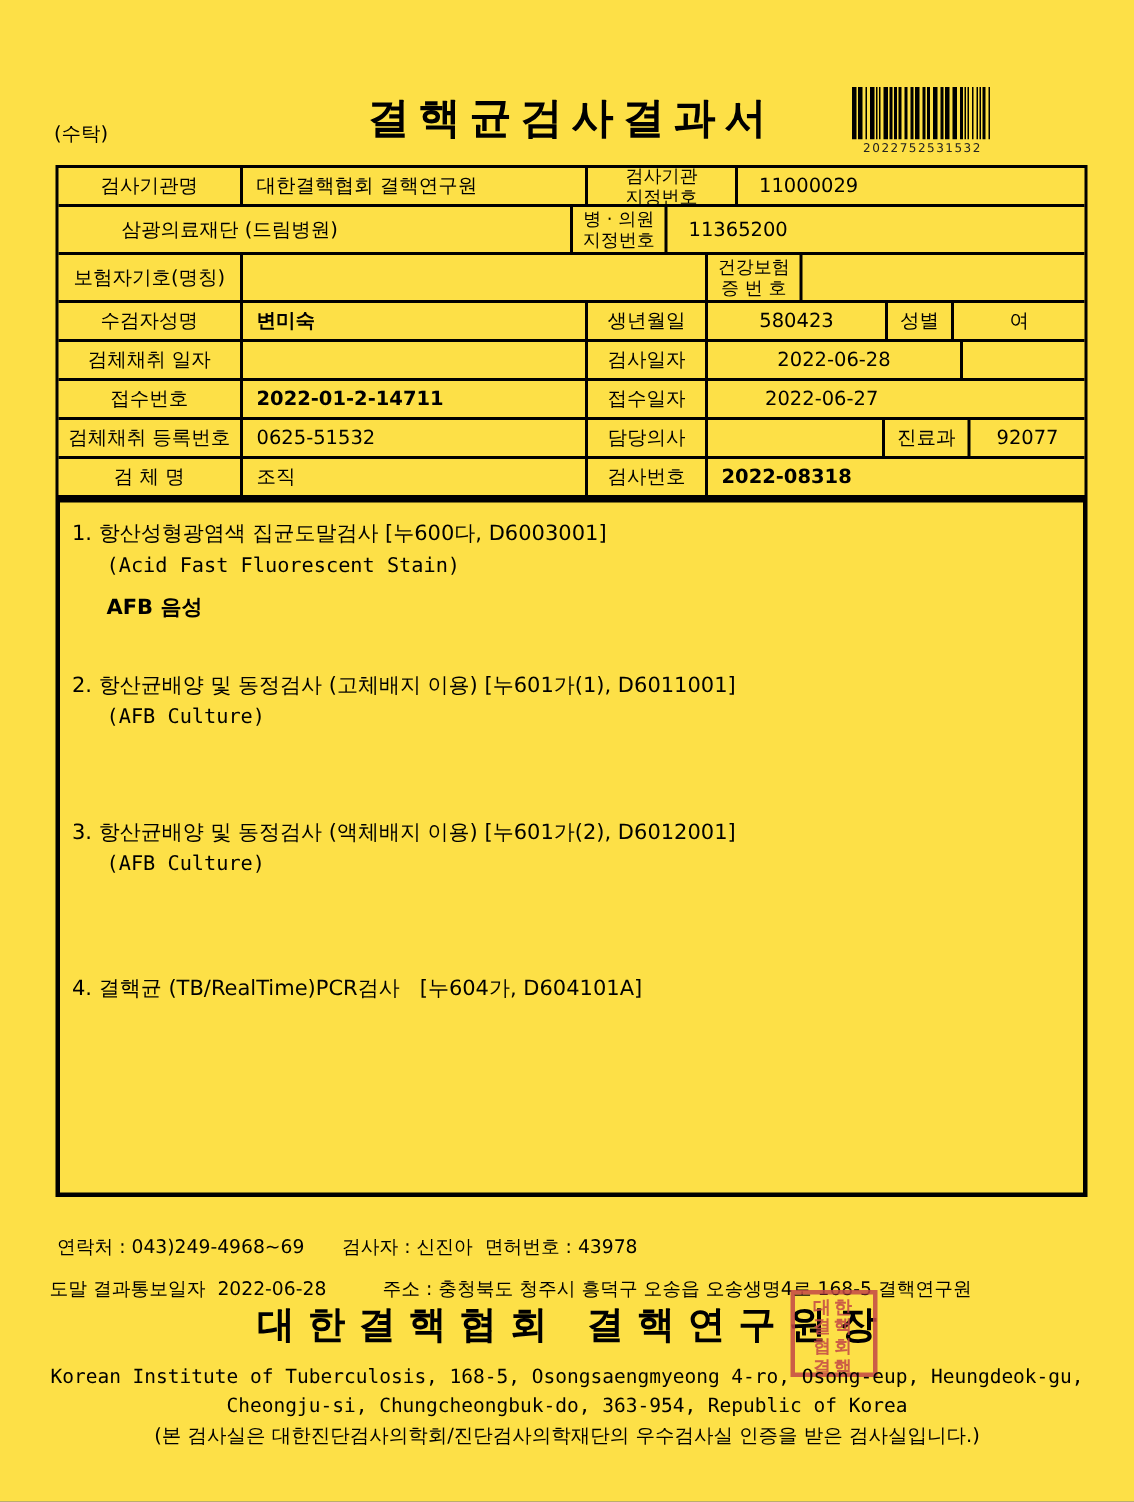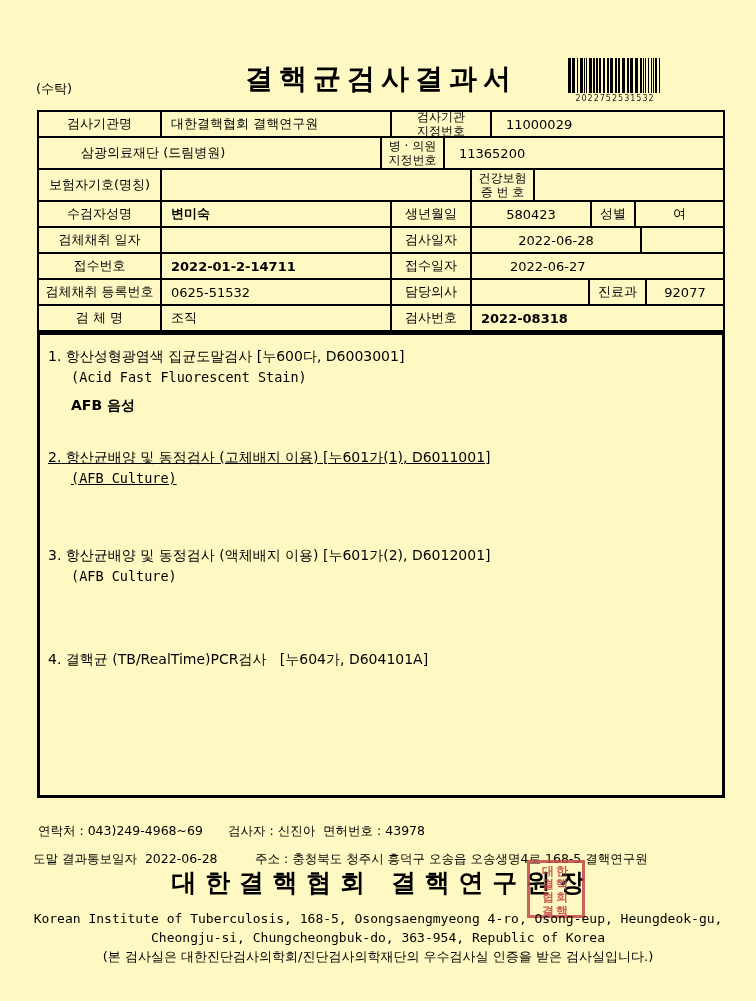--- a/index.html
+++ b/index.html
@@ -1,16 +1,16 @@
 <!DOCTYPE html>
 <html><head>
 <meta charset="utf-8">
 <style>
   html,body{margin:0;padding:0;background:#888;}
-  .page{position:relative;width:756px;height:1001px;background:#fef9c3;margin:0 auto;
+  .page{position:relative;width:756px;height:1001px;background:#fde047;margin:0 auto;
         font-family:"DejaVu Sans",sans-serif;color:#000;overflow:hidden;}
   .pre{white-space:pre;}
   
   .consignment{position:absolute;left:36px;top:80px;font-size:13px;}
   .doc-title{position:absolute;left:0;top:57px;width:100%;text-align:center;margin:3px;
              font-family:"DejaVu Serif","Liberation Serif",serif;font-size:28px;font-weight:bold;
              letter-spacing:6px;}
   .barcode{position:absolute;left:565px;top:58px;width:100px;text-align:center;}
   .barcode-bars{height:35px;width:98px;overflow:hidden;white-space:nowrap;margin:0 auto;font-size:0;}
   .barcode-num{font-size:8px;letter-spacing:1px;color:#222;margin-top:1px;}
@@ -129,21 +129,21 @@
   </div>
 
   <div class="results-box">
 
     <div class="res-item" style="top:11px;">
       <div class="pre"><span>1.</span> <span>항산성형광염색 집균도말검사 [누600다, D6003001]</span></div>
       <div class="res-sub">(Acid Fast Fluorescent Stain)</div>
       <div class="res-result">AFB 음성</div>
     </div>
 
-    <div class="res-item" style="top:112px;text-decoration:underline;">
+    <div class="res-item" style="top:112px;">
       <div class="pre"><span>2.</span> <span>항산균배양 및 동정검사 (고체배지 이용) [누601가(1), D6011001]</span></div>
       <div class="res-sub">(AFB Culture)</div>
     </div>
 
     <div class="res-item" style="top:210px;">
       <div class="pre"><span>3.</span> <span>항산균배양 및 동정검사 (액체배지 이용) [누601가(2), D6012001]</span></div>
       <div class="res-sub">(AFB Culture)</div>
     </div>
 
     <div class="res-item" style="top:314px;">

